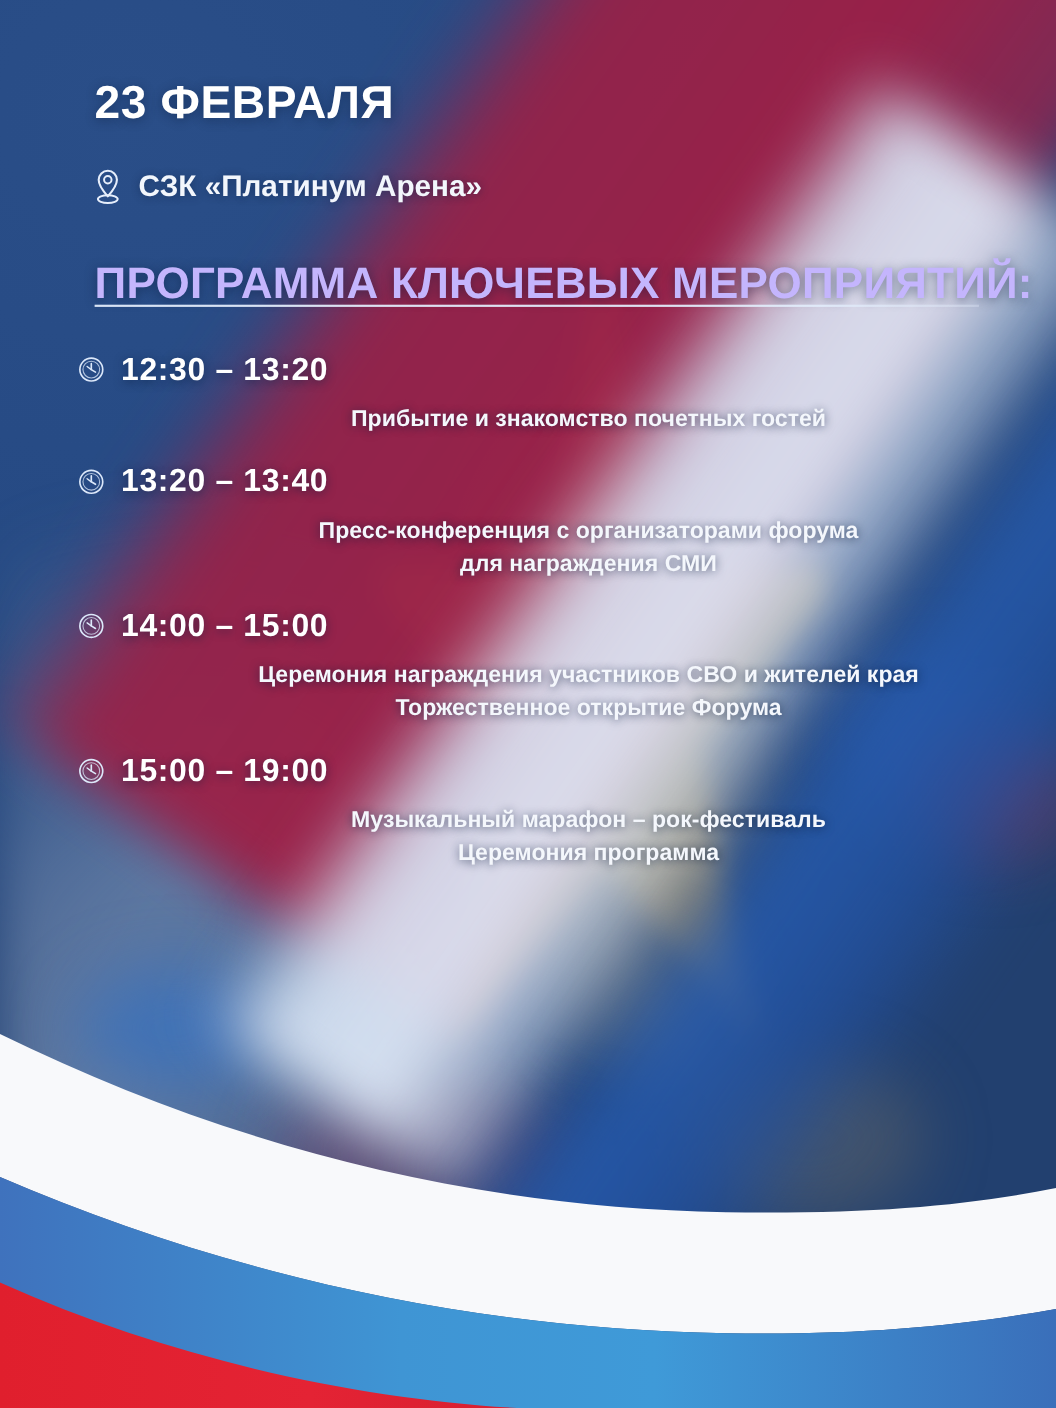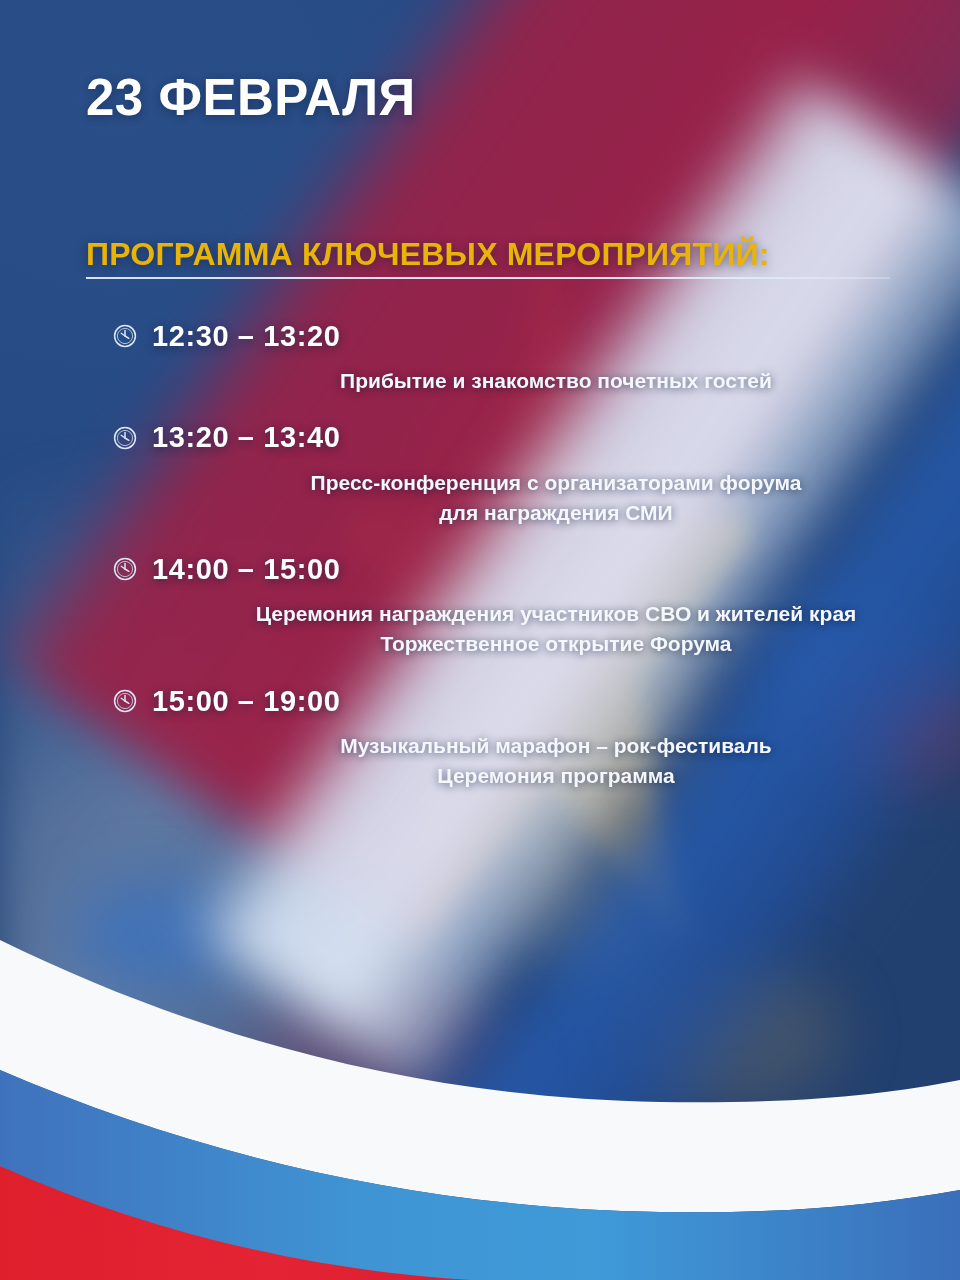--- a/index.html
+++ b/index.html
@@ -85,49 +85,49 @@
 
   
   .waves { position:absolute; left:0; bottom:0; width:960px; height:360px; }
   .waves svg { display:block; width:100%; height:100%; }
 
   
   .content { position:absolute; inset:0; }
 
   .title {
     position:absolute; left:86px; top:72px;
-    font-size:51px; font-weight:bold; letter-spacing:0.5px;
+    font-size:42px; font-weight:bold; letter-spacing:0.5px;
     color:#ffffff; line-height:1;
     text-shadow:0 2px 10px rgba(10,28,60,0.45);
   }
 
   .venue {
     position:absolute; left:84px; top:152px;
     display:flex; align-items:center; gap:14px;
   }
   .venue-text {
     font-size:27px; font-weight:600; color:#f2f6fc;
     text-shadow:0 1px 8px rgba(10,28,60,0.45);
   }
 
   .section-heading {
     position:absolute; left:86px; top:236px;
-    font-size:32px; font-weight:bold; letter-spacing:0.2px;
-    color:#eab308;
+    font-size:40px; font-weight:bold; letter-spacing:0.2px;
+    color:#c4b5fd;
     text-shadow:0 2px 10px rgba(10,28,60,0.5);
   }
   .heading-rule {
     position:absolute; left:86px; top:277px;
     width:804px; height:2px;
     background:linear-gradient(90deg, rgba(225,235,250,0.95) 0%, rgba(225,235,250,0.95) 82%, rgba(225,235,250,0.35) 100%);
   }
 
   .schedule { position:absolute; left:0; top:316px; width:960px; }
 
-  .event { position:relative; margin-bottom:22px; padding-left:112px; }
+  .event { position:relative; margin-bottom:22px; padding-left:70px; }
 
   .event-head { display:flex; align-items:center; gap:14px; height:40px; }
 
   .event-time {
     font-size:29px; font-weight:bold; color:#ffffff;
     letter-spacing:0.6px;
     text-shadow:0 2px 9px rgba(10,28,60,0.55);
   }
 
   .event-lines { margin-top:10px; padding-left:40px;text-align:center; }
@@ -198,20 +198,30 @@
       <path fill="url(#blueWave)" d="M0,150 C200,236 420,288 660,292 C780,294 870,286 960,270 L960,360 L0,360 Z"></path>
 
       <path fill="url(#redWave)" d="M0,246 C160,318 330,352 470,360 L0,360 Z"></path>
     </svg>
   </div>
 
   <div class="content">
 
     <div class="title">23 ФЕВРАЛЯ</div>
 
+    <div class="venue">
+      <span class="icon">
+        <svg width="28" height="34" viewBox="0 0 28 34" fill="none">
+          <ellipse cx="14" cy="29" rx="9" ry="3.6" stroke="#e6eefb" stroke-width="1.8"></ellipse>
+          <path d="M14 3.2c-4.6 0-8.3 3.7-8.3 8.3 0 5.9 8.3 15 8.3 15s8.3-9.1 8.3-15c0-4.6-3.7-8.3-8.3-8.3z" stroke="#e6eefb" stroke-width="1.9" stroke-linejoin="round" fill="none"></path>
+          <circle cx="14" cy="11.4" r="3.4" stroke="#e6eefb" stroke-width="1.8" fill="none"></circle>
+        </svg>
+      </span>
+      <span class="venue-text">СЗК «Платинум Арена»</span>
+    </div>
 
     <div class="section-heading">ПРОГРАММА КЛЮЧЕВЫХ МЕРОПРИЯТИЙ:</div>
     <div class="heading-rule"></div>
 
     <div class="schedule" id="schedule-list">
         <div class="event">
           <div class="event-head">
             <span class="icon">
 <svg width="26" height="26" viewBox="0 0 26 26" fill="none">
   <circle cx="13" cy="13" r="10.4" stroke="#dce8fa" stroke-width="1.5" fill="none"></circle>

